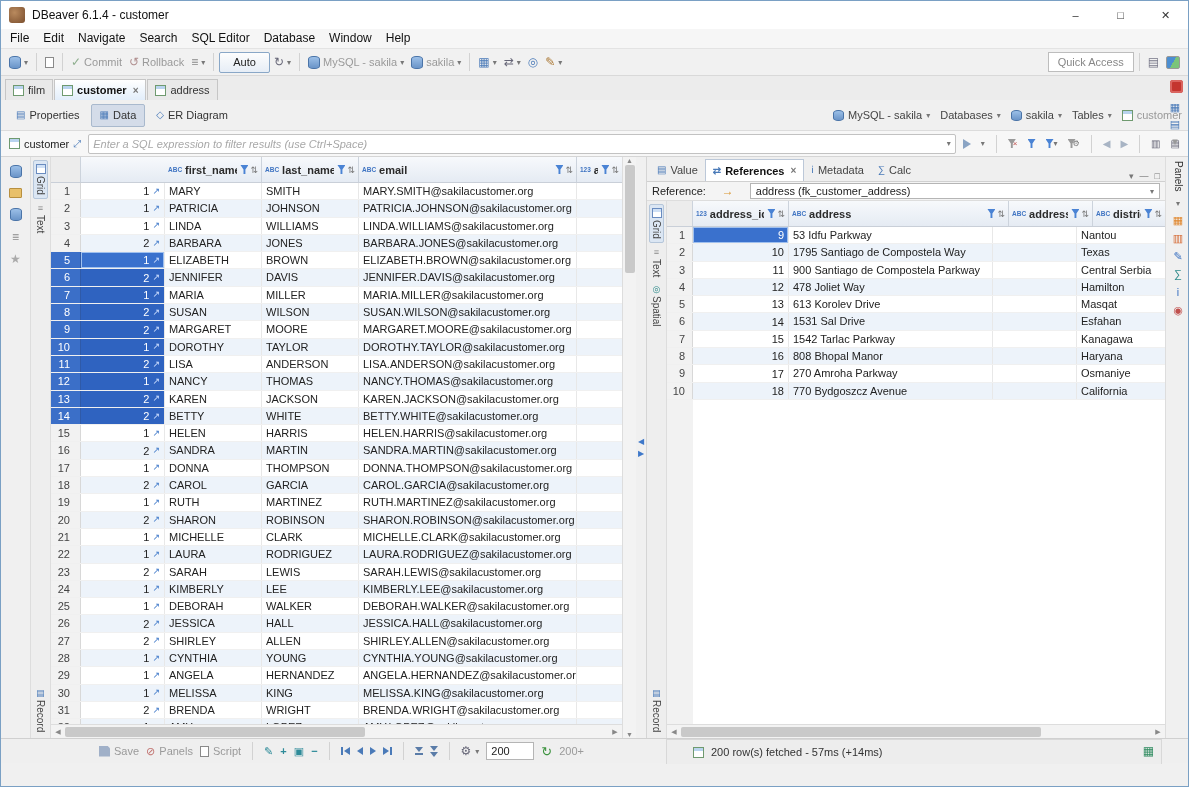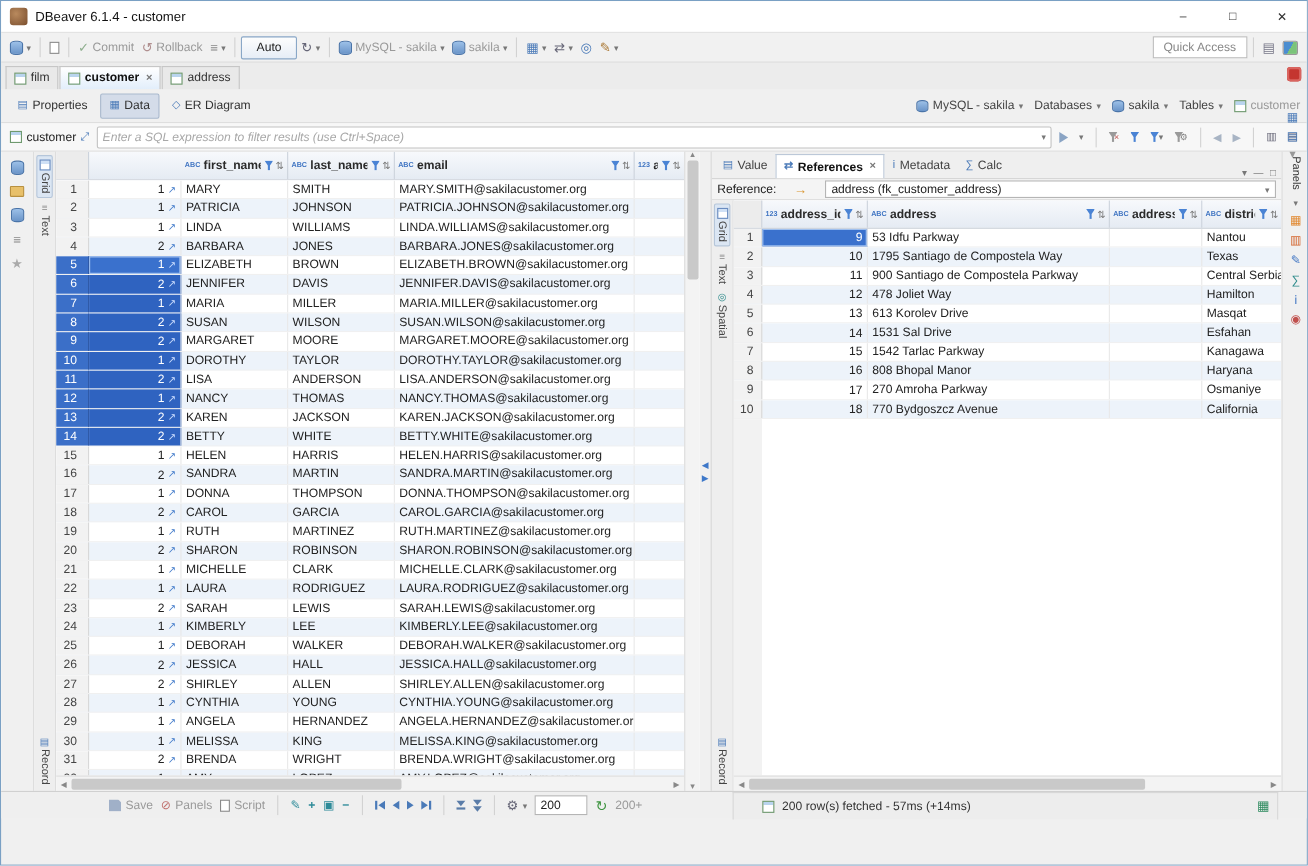--- a/index.html
+++ b/index.html
@@ -119,21 +119,21 @@
   .refrow{height:19px;display:flex;align-items:center;gap:16px;padding:0 5px;background:#f4f4f4;border-bottom:1px solid #ddd;flex:none;}
   .ref-arrow{color:#d9952f;font-weight:bold;font-size:12px;line-height:1;}
   .ref-combo{flex:1;height:16px;border:1px solid #b5b5b5;background:#fff;display:flex;align-items:center;padding:0 5px;color:#222;}
   .ref-combo .drop{margin-left:auto;}
   .rcontent{flex:1;display:flex;overflow:hidden;}
   .refwrap{flex:1;display:flex;flex-direction:column;background:#fff;overflow:hidden;}
   .rhcorner{width:26px;background:#ececec;}
   .rh0{width:96px;}.rh1{width:220px;}.rh2{width:84px;}.rh3{flex:1;border-right:none;}
   .rn2{width:26px;background:#f2f2f2;color:#444;text-align:right;padding-right:7px;border-right:1px solid #d8d8d8;}
   .r-aid{width:96px;display:flex;justify-content:flex-end;align-items:center;}
-  .r-addr{width:220px;}.r-addr2{width:84px;}.r-dist{flex:1;border-right:none;}
+  .r-addr{width:204px;}.r-addr2{width:84px;}.r-dist{flex:1;border-right:none;}
   .rbody{height:173px;flex:none;overflow:hidden;}
   .rfiller{flex:1;background:linear-gradient(90deg,#f2f2f2 26px,#fff 26px);}
 
   
   .rtrim{width:25px;background:#f0f0f0;border-left:1px solid #ddd;display:flex;flex-direction:column;align-items:center;padding-top:4px;gap:7px;flex:none;}
   .rtrim .vt{color:#333;}
   .ptoggle{font-size:11px;line-height:1;}
 
   
   .mini-trim{position:absolute;right:3px;top:101px;width:20px;display:flex;flex-direction:column;align-items:center;gap:6px;}
@@ -175,20 +175,30 @@
   <div class="titlebar">
     <span class="logo"></span>
     <span class="title-text">DBeaver 6.1.4 - customer</span>
     <div class="win-controls">
       <span class="win-btn">–</span>
       <span class="win-btn">□</span>
       <span class="win-btn">✕</span>
     </div>
   </div>
 
+  <div class="menubar">
+      <span class="menu-item">File</span>
+      <span class="menu-item">Edit</span>
+      <span class="menu-item">Navigate</span>
+      <span class="menu-item">Search</span>
+      <span class="menu-item">SQL Editor</span>
+      <span class="menu-item">Database</span>
+      <span class="menu-item">Window</span>
+      <span class="menu-item">Help</span>
+    </div>
 
   <div class="toolbar">
     <span class="tbtn">
         <span class="dbcyl"></span>
         <span class="drop">▾</span>
       </span>
     <span class="tsep"></span>
     <span class="tbtn">
         <span class="page-ico"></span>
       </span>

